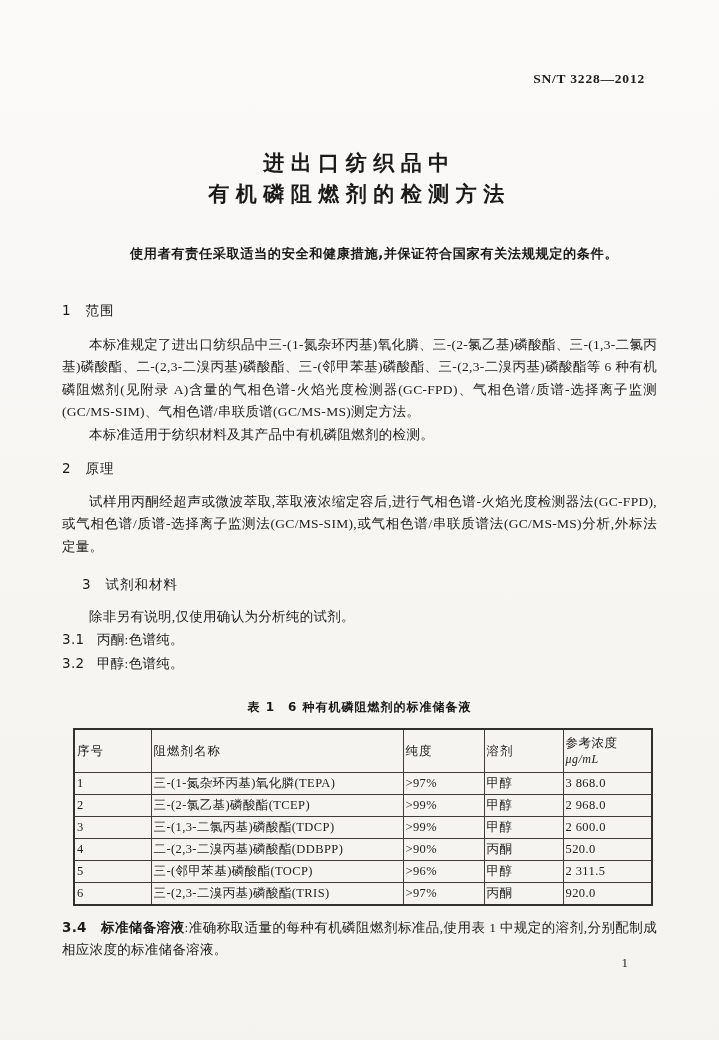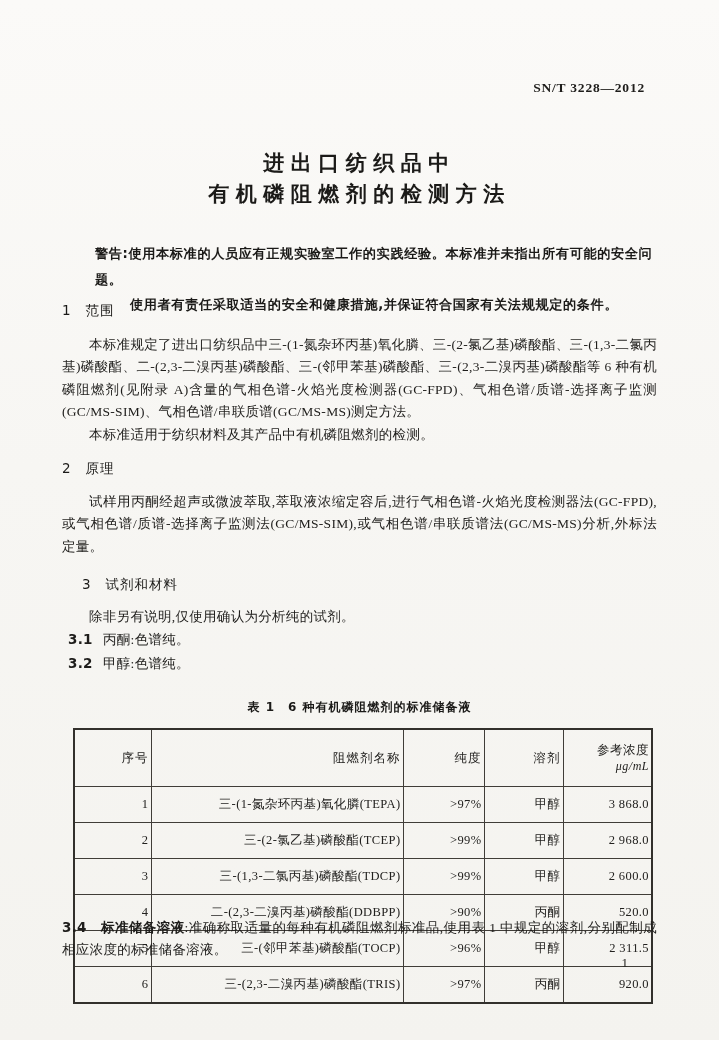--- a/index.html
+++ b/index.html
@@ -10,21 +10,21 @@
     -webkit-font-smoothing:antialiased;
   }
   .page{
     position:relative;
     width:719px;height:1040px;
     margin:0 auto;
     background:linear-gradient(180deg,#fbfaf8 0%,#f7f6f3 45%,#f4f3ef 100%);
     overflow:hidden;
   }
   .std-code{
-    position:absolute;top:80px;right:74px;
+    position:absolute;top:71px;right:74px;
     font-family:"Liberation Serif","DejaVu Serif",serif;
     font-weight:bold;font-size:13.5px;letter-spacing:0.8px;
   }
   .title{
     position:absolute;top:148px;left:0;right:0;
     text-align:center;
     font-family:"DejaVu Sans","Liberation Sans",sans-serif;
     font-weight:bold;font-size:21px;line-height:31px;letter-spacing:6.5px;
     color:#1b1a18;
   }
@@ -49,38 +49,38 @@
     position:absolute;left:62px;right:62px;
     font-size:13.5px;line-height:22.4px;letter-spacing:0.3px;
   }
   .para p{margin:0;}
   .ind{text-indent:2em;text-align:justify;}
   .scope{top:334px;}
   .principle{top:491px;}
   .reagents{top:606px;}
   .item .inum{
     display:inline-block;min-width:35px;
-    font-family:"DejaVu Sans","Liberation Sans",sans-serif;font-weight:bold;margin-left:6px;
+    font-family:"DejaVu Sans","Liberation Sans",sans-serif;font-weight:normal;
   }
   .caption{
     position:absolute;top:699px;left:62px;right:62px;text-align:center;
     font-family:"DejaVu Sans","Liberation Sans",sans-serif;
     font-weight:bold;font-size:12px;letter-spacing:1px;color:#1b1a18;
   }
   .caption .cap2{margin-left:13px;}
   .t1{
     position:absolute;top:728px;left:73px;width:578px;
     border-collapse:collapse;table-layout:fixed;
     font-size:12.5px;color:#22211f;
     border:2px solid #32302c;
   }
   .t1 th,.t1 td{
     border:1px solid #403d38;
-    text-align:right;vertical-align:middle;
-    padding:7px 2px;overflow:hidden;white-space:nowrap;
+    text-align:left;vertical-align:middle;
+    padding:0 2px;overflow:hidden;white-space:nowrap;
   }
   .t1 thead th{
     height:42px;font-weight:normal;
     font-family:"DejaVu Sans","Liberation Sans",sans-serif;
     font-size:12.5px;letter-spacing:1px;
   }
   .t1 thead th.conc{line-height:16px;letter-spacing:0.5px;}
   .t1 thead .unit{
     font-family:"Liberation Serif","DejaVu Serif",serif;
     font-style:italic;font-size:12px;letter-spacing:0.5px;
@@ -106,21 +106,20 @@
 <div class="page">
 
   <div class="std-code">SN/T 3228—2012</div>
 
   <div class="title">
     <div>进出口纺织品中</div>
     <div>有机磷阻燃剂的检测方法</div>
   </div>
 
   <div class="warning">
-    <div class="w1">警告:使用本标准的人员应有正规实验室工作的实践经验。本标准并未指出所有可能的安全问题。</div>
     <div class="w2">使用者有责任采取适当的安全和健康措施,并保证符合国家有关法规规定的条件。</div>
   </div>
 
   <div class="h sec1">
     <span class="hn">1</span><span class="ht">范围</span>
   </div>
 
   <div class="para scope">
     <p class="ind">本标准规定了进出口纺织品中三-(1-氮杂环丙基)氧化膦、三-(2-氯乙基)磷酸酯、三-(1,3-二氯丙基)磷酸酯、二-(2,3-二溴丙基)磷酸酯、三-(邻甲苯基)磷酸酯、三-(2,3-二溴丙基)磷酸酯等 6 种有机磷阻燃剂(见附录 A)含量的气相色谱-火焰光度检测器(GC-FPD)、气相色谱/质谱-选择离子监测(GC/MS-SIM)、气相色谱/串联质谱(GC/MS-MS)测定方法。</p>
     <p class="ind">本标准适用于纺织材料及其产品中有机磷阻燃剂的检测。</p>

